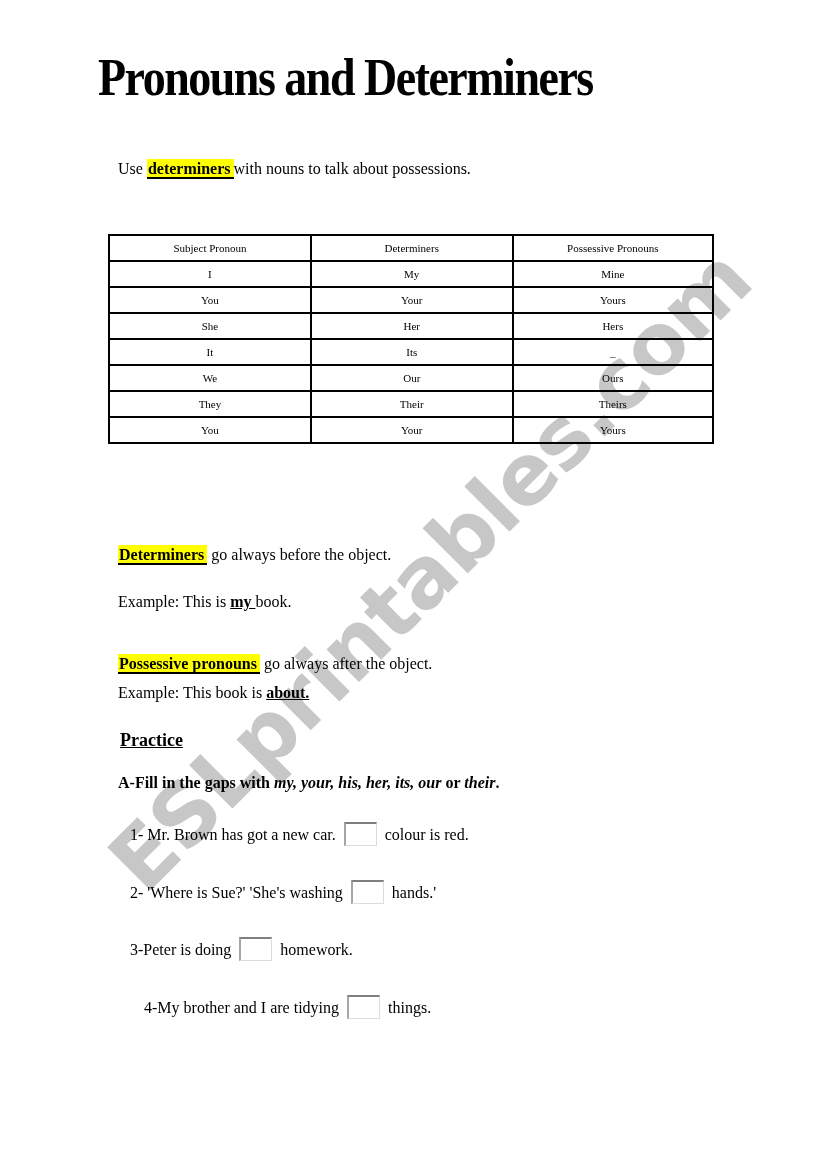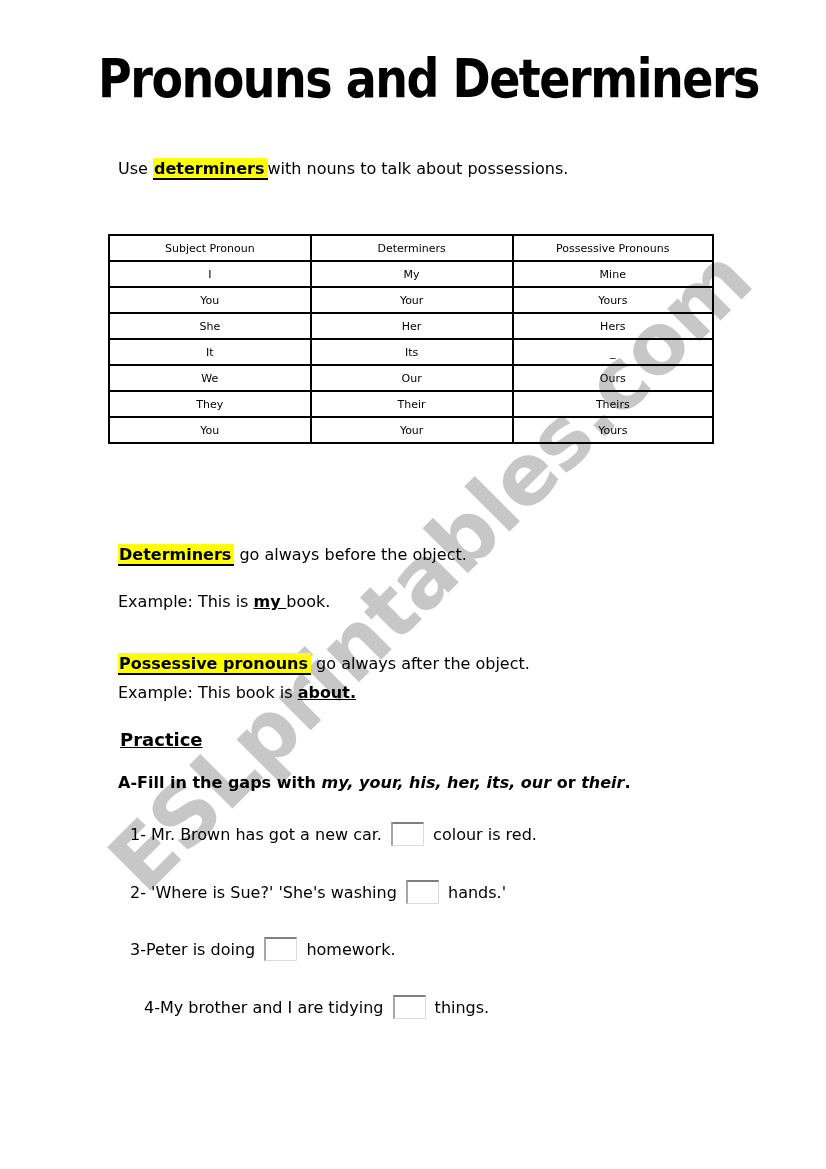--- a/index.html
+++ b/index.html
@@ -6,21 +6,21 @@
   body{
     width:826px;height:1169px;background:#ffffff;position:relative;overflow:hidden;
     font-family:"DejaVu Sans","Liberation Sans",sans-serif;color:#000;
   }
   .watermark{
     position:absolute;left:430px;top:570px;z-index:0;
     transform:translate(-50%,-50%) rotate(-45deg);
     font-size:84px;font-weight:bold;letter-spacing:-1px;
     color:#c7c7c7;white-space:nowrap;user-select:none;
   }
-  .layer{position:absolute;z-index:1;left:0;top:0;width:826px;height:1013px;}
+  .layer{position:absolute;z-index:1;left:0;top:0;width:826px;height:1013px;font-family:Liberation Serif, serif;}
   .block{position:absolute;font-size:16px;line-height:24px;white-space:nowrap;}
   .title{
     position:absolute;left:98px;top:46px;margin:0;
     font-size:46px;line-height:56px;font-weight:bold;letter-spacing:-1.5px;
     transform:scaleY(1.15);transform-origin:left top;white-space:nowrap;
   }
   .hl{
     background:#ffff00;font-weight:bold;border-bottom:2px solid #000;
     padding:1px 3px 0 1px;
   }

